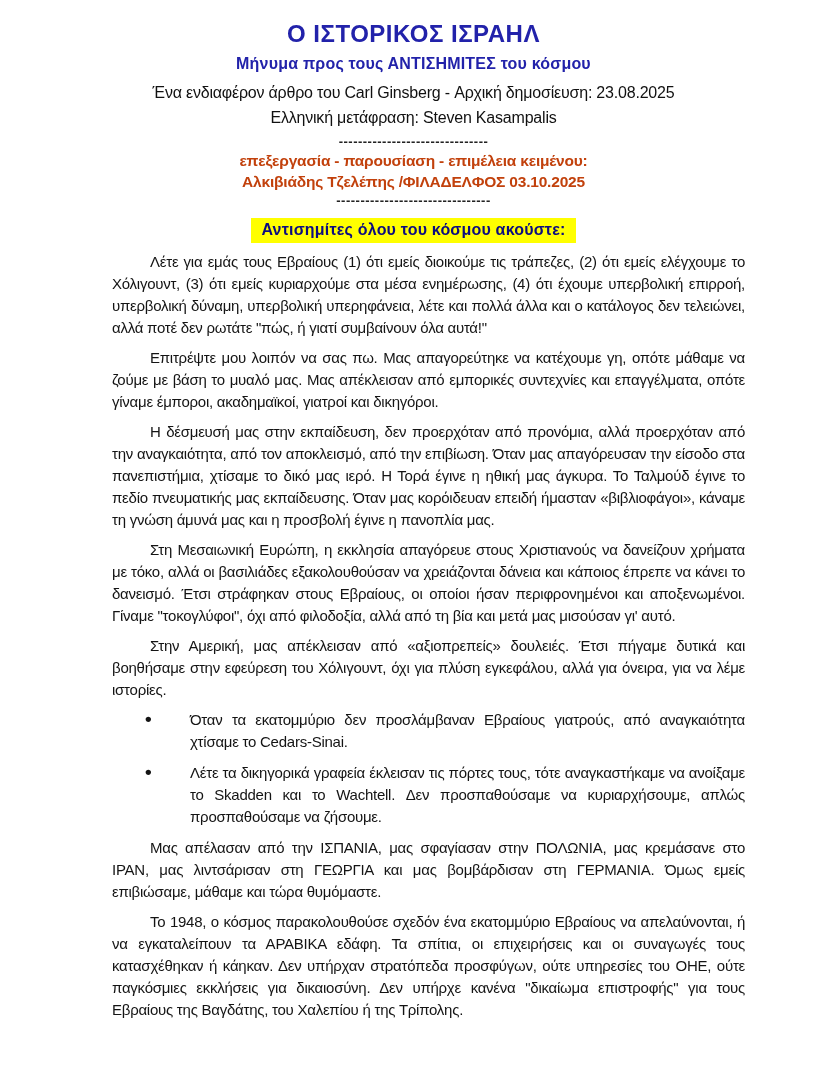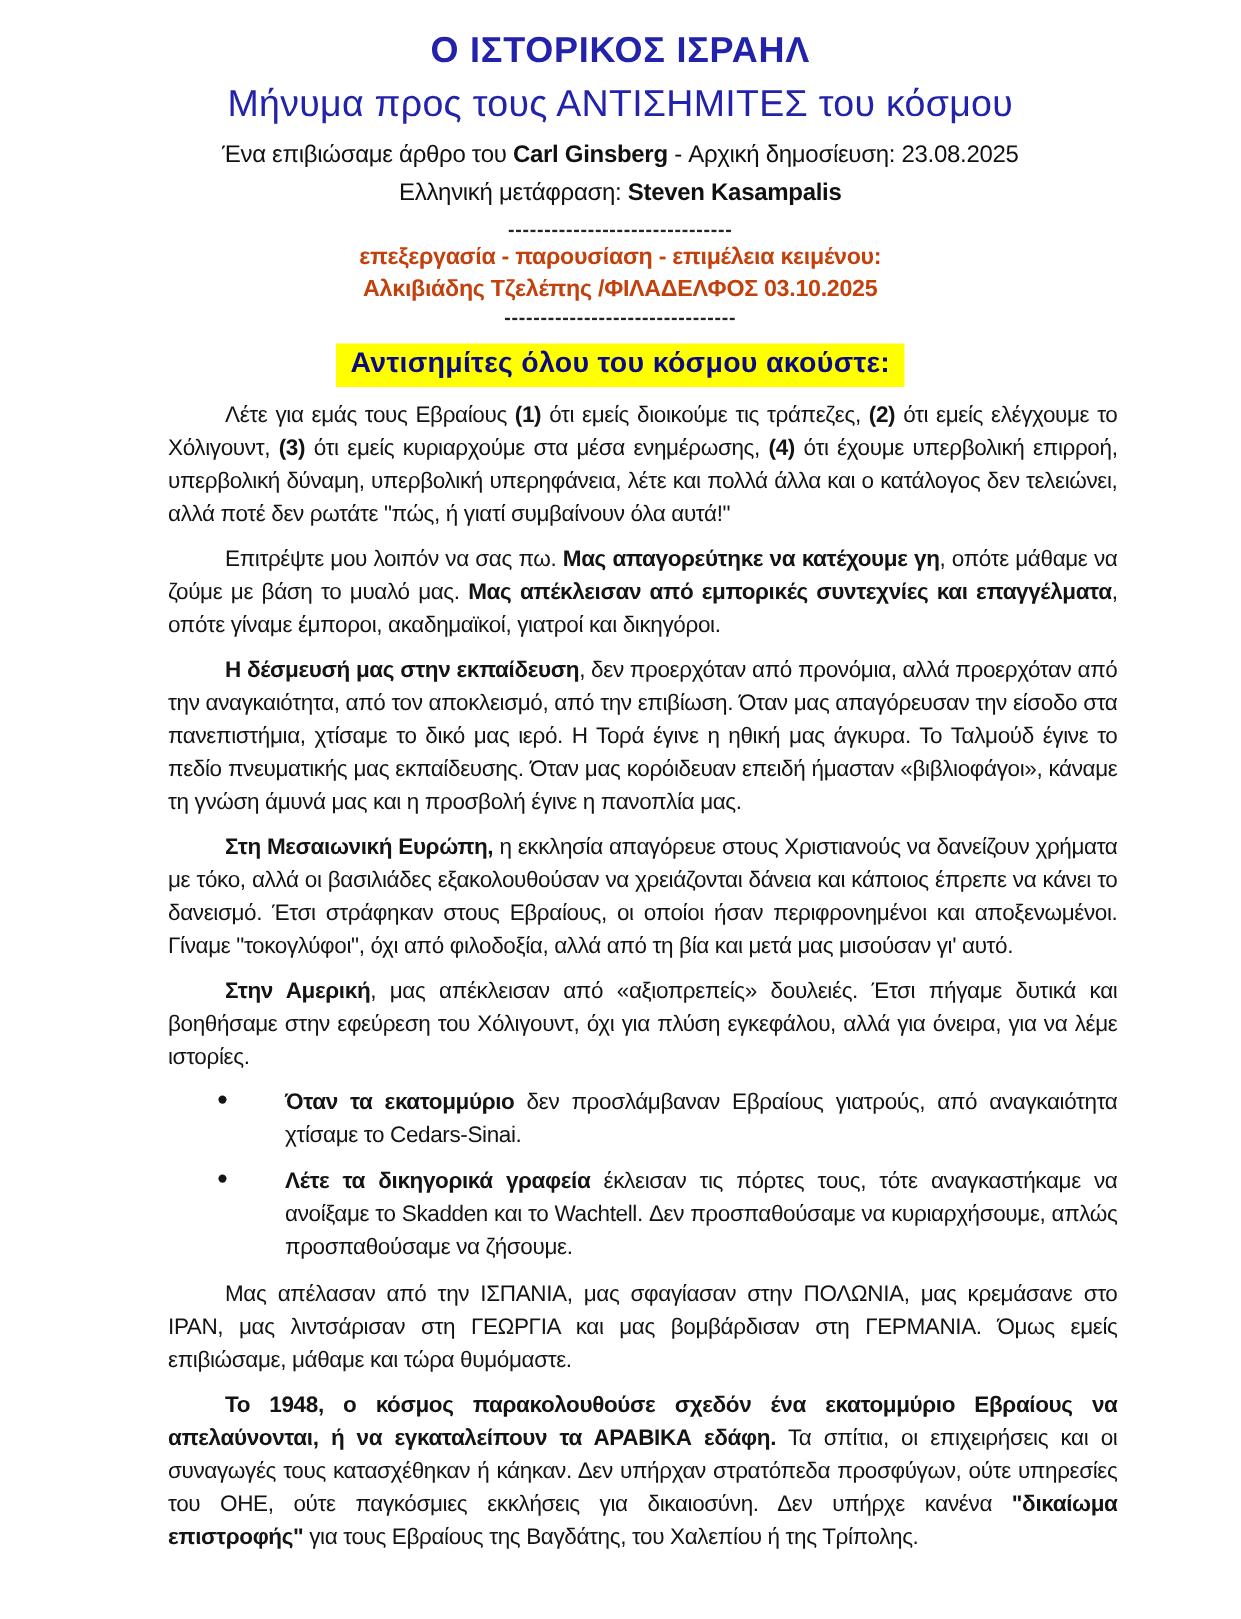--- a/index.html
+++ b/index.html
@@ -13,61 +13,61 @@
     width:827px;height:1079px;overflow:hidden;background:#ffffff;
     font-family:"Liberation Sans", sans-serif;color:var(--ink);
   }
   .page{width:827px;height:948px;box-sizing:border-box;padding-top:14px;}
   .header{text-align:center;}
   .title{
     font-size:24px;font-weight:bold;color:var(--accent);
     margin:6px 0 7px;letter-spacing:0.5px;
   }
   .subtitle{
-    font-size:25px;font-weight:normal;color:var(--accent);
+    font-size:16px;font-weight:bold;color:var(--accent);
     margin:0 2px 11px;letter-spacing:0.2px;
   }
   .byline,.translation{
     font-size:16px;margin:0 0 7px;letter-spacing:-0.2px;color:#111;
   }
   .divider{
     font-size:13px;font-weight:bold;margin:1px 0;letter-spacing:0.5px;color:#222;
     line-height:16px;
   }
   .credit{
     font-size:15.5px;font-weight:bold;margin:1px 0;letter-spacing:-0.2px;color:#c2410c;
     line-height:20px;
   }
   .hl-wrap{text-align:center;margin:9px 0 8px;}
   .hl{
     display:inline-block;background:var(--hl-bg);color:var(--hl-fg);
-    font-weight:bold;font-size:19px;padding:3px 10px 4px;letter-spacing:0.2px;
+    font-weight:bold;font-size:16px;padding:3px 10px 4px;letter-spacing:0.2px;
   }
   .content{
     margin:0 82px 0 112px;font-size:15px;line-height:22px;
     text-align:justify;letter-spacing:-0.25px;color:#141414;
   }
   .content p{margin:0 0 8px;text-indent:38px;}
   .content ul{list-style:none;margin:2px 0 8px;padding:0;}
   .content li{position:relative;padding-left:78px;margin-bottom:9px;text-indent:0;}
   .content li::before{
     content:"\2022";position:absolute;left:33px;top:-1px;
     font-size:19px;font-weight:bold;color:#141414;
   }
-  .b{font-weight:bold;}
+  .b{font-weight:normal;}
 </style>
 </head>
 <body>
 
 <div class="page">
 
   <div class="header">
     <div class="title">Ο ΙΣΤΟΡΙΚΟΣ ΙΣΡΑΗΛ</div>
     <div class="subtitle">Μήνυμα προς τους ΑΝΤΙΣΗΜΙΤΕΣ του κόσμου</div>
-    <div class="byline"><span>Ένα επιβιώσαμε άρθρο του </span><span class="b">Carl Ginsberg</span><span> - Αρχική δημοσίευση: 23.08.2025</span></div>
+    <div class="byline"><span>Ένα ενδιαφέρον άρθρο του </span><span class="b">Carl Ginsberg</span><span> - Αρχική δημοσίευση: 23.08.2025</span></div>
     <div class="translation"><span>Ελληνική μετάφραση: </span><span class="b">Steven Kasampalis</span></div>
     <div class="divider">-------------------------------</div>
     <div class="credit">επεξεργασία - παρουσίαση - επιμέλεια κειμένου:</div>
     <div class="credit">Αλκιβιάδης Τζελέπης /ΦΙΛΑΔΕΛΦΟΣ 03.10.2025</div>
     <div class="divider">--------------------------------</div>
   </div>
 
   <div class="hl-wrap">
     <span class="hl">Αντισημίτες όλου του κόσμου ακούστε:</span>
   </div>

